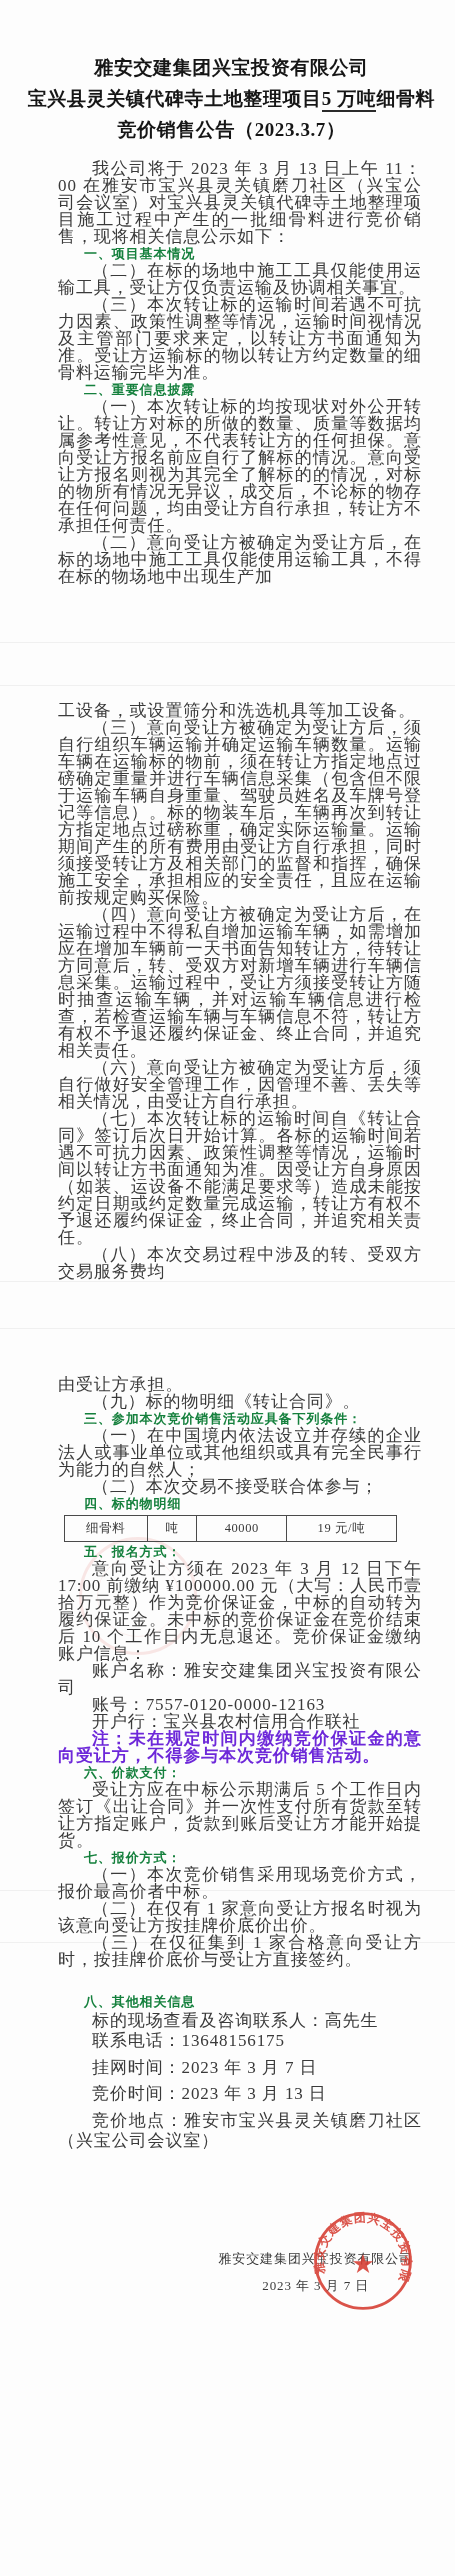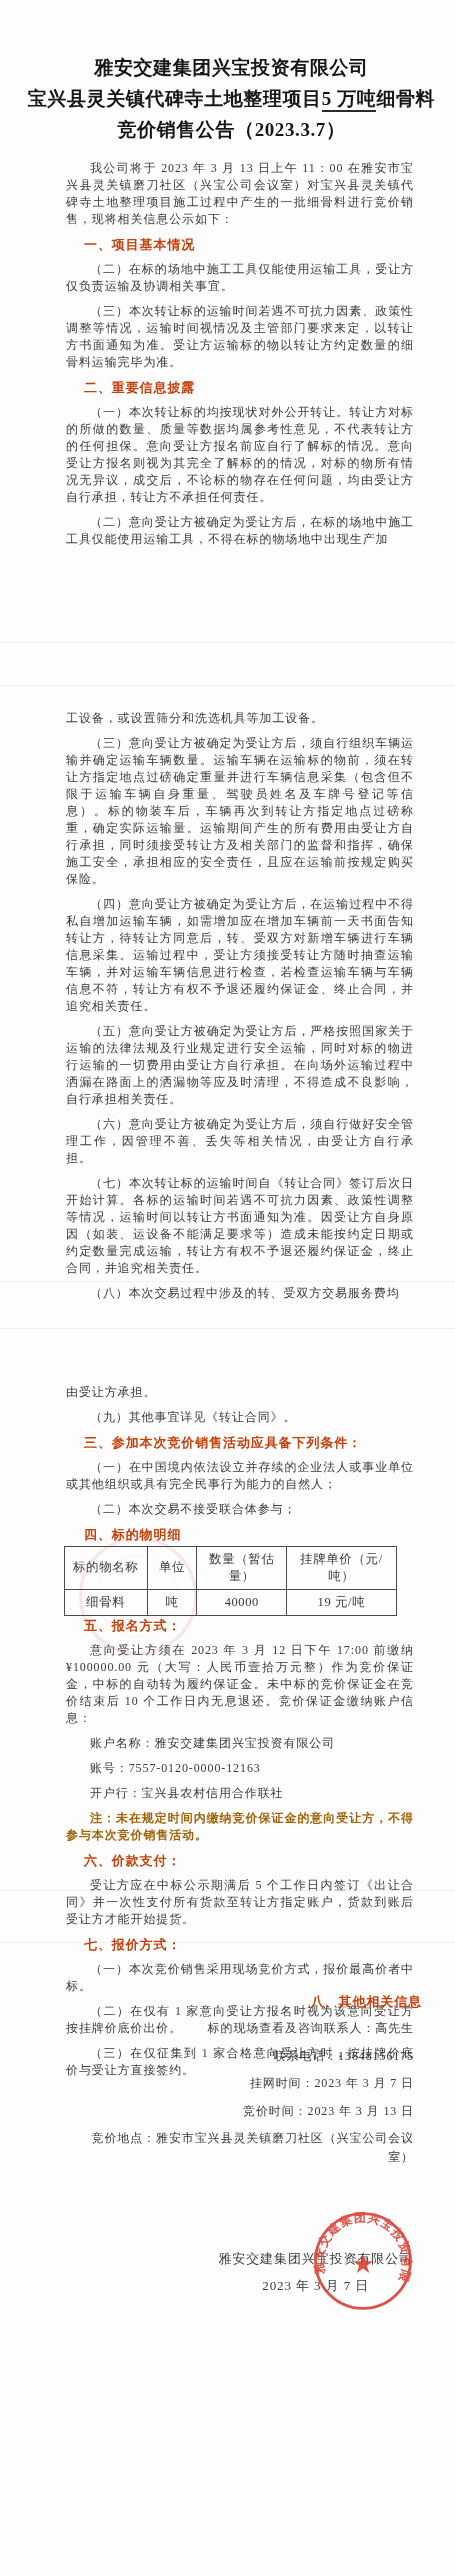--- a/index.html
+++ b/index.html
@@ -25,42 +25,42 @@
     font-weight:bold;
     font-size:19px;
     line-height:31px;
     color:#161616;
     letter-spacing:0.6px;
     margin:0 -17px 15px -34px;
   }
   .tline{margin:0;}
   .u{border-bottom:2.3px double #2a2a2a;padding-bottom:0.6px;text-align:center;}
   .para{
-    margin:8px;
+    margin:0;
     text-indent:2em;
-    font-size:12px;
+    font-size:17px;
     line-height:17px;
     letter-spacing:0.9px;
     text-align:justify;
     color:#3a3a3a;
   }
   .cont{text-indent:0;}
   .heading{
     margin:0;
     text-indent:2em;
     font-size:13px;
     line-height:17px;
     letter-spacing:0.9px;
     font-weight:bold;
-    color:#c2410c;
+    color:#15803d;
     font-family:"Liberation Sans","DejaVu Sans",sans-serif;
   }
-  .note{font-weight:bold;color:#a16207;}
+  .note{font-weight:bold;color:#6d28d9;}
   .spaced{margin-top:7.4px;}
-  #p4 .para, #p4 .heading{line-height:19.4px;text-align:right;}
+  #p4 .para, #p4 .heading{line-height:19.4px;}
   table.lot{
     border-collapse:collapse;
     width:333px;
     margin:2.8px 0 1.7px 5.7px;
     font-size:12.5px;
     letter-spacing:0.6px;
   }
   table.lot th, table.lot td{
     border:1.1px solid #4a4a4a;
     text-align:center;
@@ -133,49 +133,42 @@
         <p class="para">（一）本次转让标的均按现状对外公开转让。转让方对标的所做的数量、质量等数据均属参考性意见，不代表转让方的任何担保。意向受让方报名前应自行了解标的情况。意向受让方报名则视为其完全了解标的的情况，对标的物所有情况无异议，成交后，不论标的物存在任何问题，均由受让方自行承担，转让方不承担任何责任。</p>
         <p class="para">（二）意向受让方被确定为受让方后，在标的场地中施工工具仅能使用运输工具，不得在标的物场地中出现生产加</p>
       </div>
   </div>
 
   <div class="page" id="p2">
     <div>
         <p class="para cont">工设备，或设置筛分和洗选机具等加工设备。</p>
         <p class="para">（三）意向受让方被确定为受让方后，须自行组织车辆运输并确定运输车辆数量。运输车辆在运输标的物前，须在转让方指定地点过磅确定重量并进行车辆信息采集（包含但不限于运输车辆自身重量、驾驶员姓名及车牌号登记等信息）。标的物装车后，车辆再次到转让方指定地点过磅称重，确定实际运输量。运输期间产生的所有费用由受让方自行承担，同时须接受转让方及相关部门的监督和指挥，确保施工安全，承担相应的安全责任，且应在运输前按规定购买保险。</p>
         <p class="para">（四）意向受让方被确定为受让方后，在运输过程中不得私自增加运输车辆，如需增加应在增加车辆前一天书面告知转让方，待转让方同意后，转、受双方对新增车辆进行车辆信息采集。运输过程中，受让方须接受转让方随时抽查运输车辆，并对运输车辆信息进行检查，若检查运输车辆与车辆信息不符，转让方有权不予退还履约保证金、终止合同，并追究相关责任。</p>
-        <p class="para">（五）意向受让方被确定为受让方后，严格按照国家关于运输的法律法规及行业规定进行安全运输，同时对标的物进行运输的一切费用由受让方自行承担。在向场外运输过程中洒漏在路面上的洒漏物等应及时清理，不得造成不良影响，自行承担相关责任。</p>
         <p class="para">（六）意向受让方被确定为受让方后，须自行做好安全管理工作，因管理不善、丢失等相关情况，由受让方自行承担。</p>
         <p class="para">（七）本次转让标的运输时间自《转让合同》签订后次日开始计算。各标的运输时间若遇不可抗力因素、政策性调整等情况，运输时间以转让方书面通知为准。因受让方自身原因（如装、运设备不能满足要求等）造成未能按约定日期或约定数量完成运输，转让方有权不予退还履约保证金，终止合同，并追究相关责任。</p>
         <p class="para">（八）本次交易过程中涉及的转、受双方交易服务费均</p>
       </div>
   </div>
 
   <div class="page" id="p3">
     <div>
         <p class="para cont">由受让方承担。</p>
-        <p class="para">（九）其他事宜详见《转让合同》。</p>
+        <p class="para">（九）标的物明细《转让合同》。</p>
         <p class="heading">三、参加本次竞价销售活动应具备下列条件：</p>
         <p class="para">（一）在中国境内依法设立并存续的企业法人或事业单位或其他组织或具有完全民事行为能力的自然人；</p>
         <p class="para">（二）本次交易不接受联合体参与；</p>
         <p class="heading">四、标的物明细</p>
         <table class="lot" id="lot-table">
     <colgroup>
       <col style="width:25%">
             <col style="width:15%">
             <col style="width:27%">
             <col style="width:33%">
     </colgroup>
     <tbody>
-            <tr>
-      <th>标的物名称</th>
-      <th>单位</th>
-      <th>数量（暂估量）</th>
-      <th>挂牌单价（元/吨）</th>
-    </tr>
     <tr>
       <td>细骨料</td>
       <td>吨</td>
       <td>40000</td>
       <td>19 元/吨</td>
     </tr>
   </tbody>
         </table>
         <p class="heading">五、报名方式：</p>
         <p class="para">意向受让方须在 2023 年 3 月 12 日下午 17:00 前缴纳 ¥100000.00 元（大写：人民币壹拾万元整）作为竞价保证金，中标的自动转为履约保证金。未中标的竞价保证金在竞价结束后 10 个工作日内无息退还。竞价保证金缴纳账户信息：</p>

